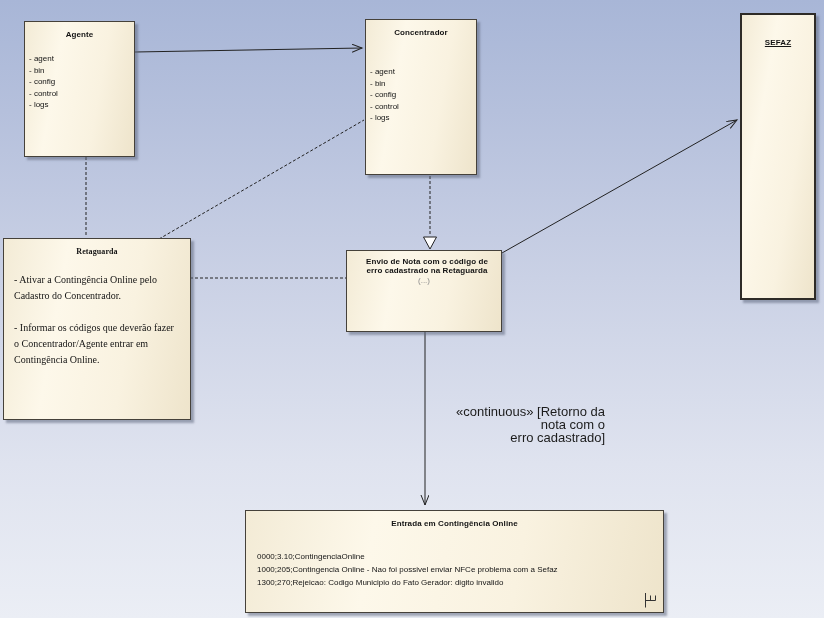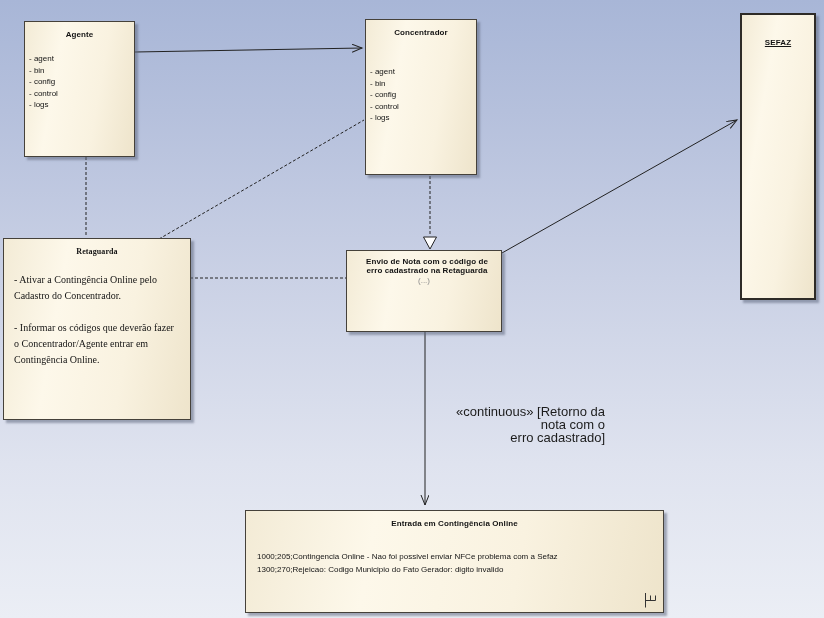--- a/index.html
+++ b/index.html
@@ -92,20 +92,21 @@
   </div>
 
   <div class="node" id="envio">
     <div class="title">Envio de Nota com o código de erro cadastrado na Retaguarda</div>
     <div class="subtitle">(...)</div>
   </div>
 
   <div class="node" id="entrada">
     <div class="title">Entrada em Contingência Online</div>
     <div class="codes">
+      <div>0000;3.10;ContingenciaOnline</div>
       <div>1000;205;Contingencia Online - Nao foi possivel enviar NFCe problema com a Sefaz</div>
       <div>1300;270;Rejeicao: Codigo Municipio do Fato Gerador: digito invalido</div>
     </div>
     <svg class="rake" width="13" height="15" viewBox="0 0 13 15">
       <path d="M1.5,0 V14.5 M1.5,7.5 H11.5 M6.5,7.5 V2.5 M11.5,7.5 V2.5" fill="none" stroke="#333" stroke-width="1"></path>
     </svg>
   </div>
 
   <div class="float-label">
     <div>«continuous» [Retorno da nota com o</div>

